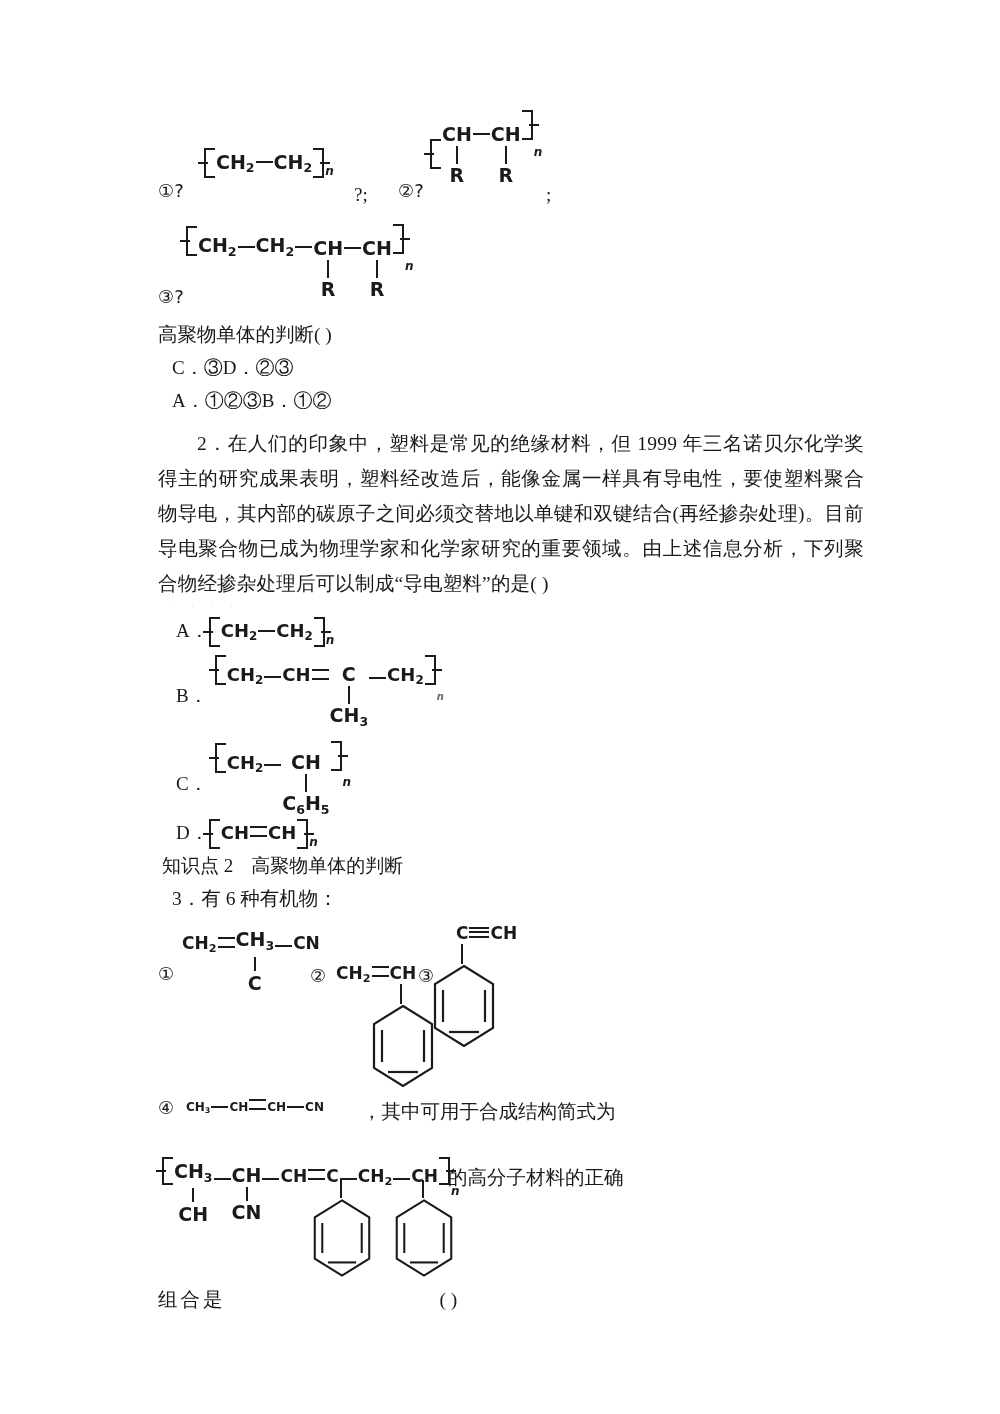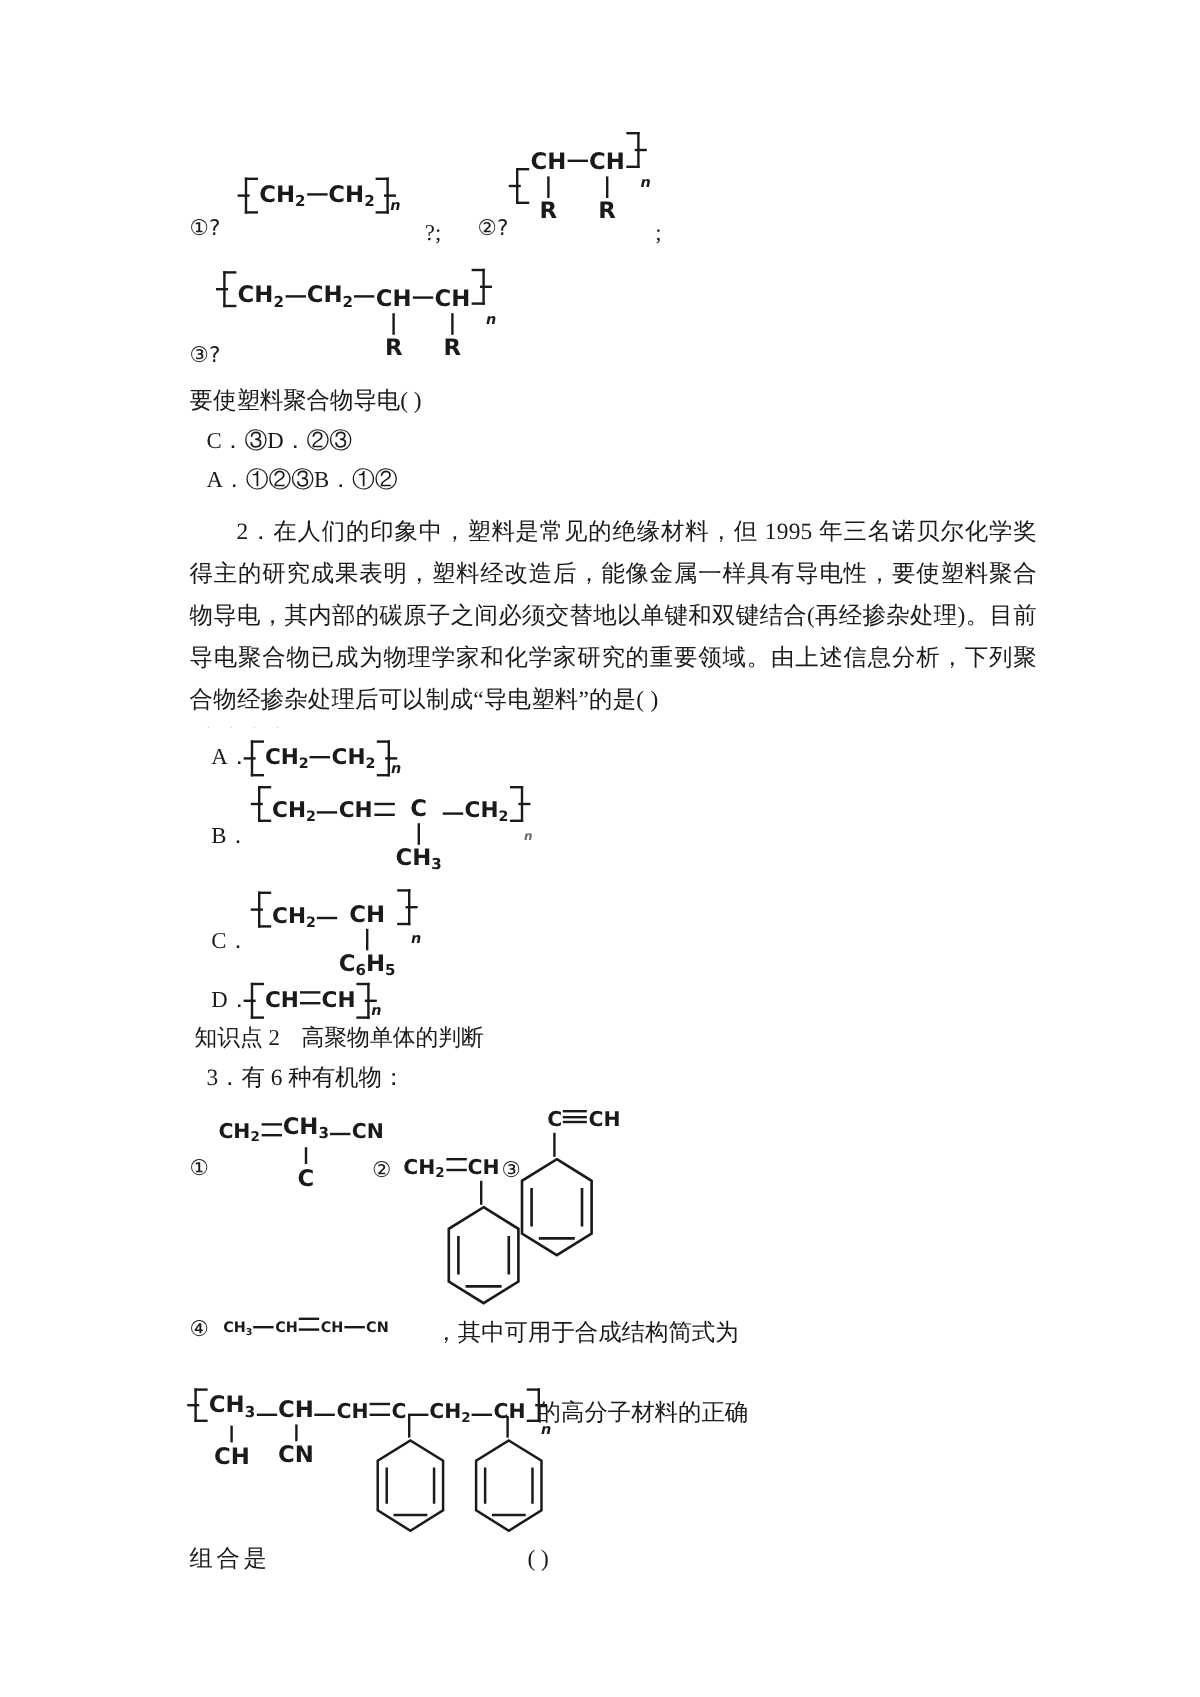--- a/index.html
+++ b/index.html
@@ -235,25 +235,25 @@
       <div class="fblock" style="left:28px; top:128px;">
         <span class="chem">
           <span class="lbr" style="vertical-align:0.95em;"></span><span style="vertical-align:1.15em; display:inline-block;">CH<sub>2</sub></span><span class="bond" style="vertical-align:1.35em;"></span><span style="vertical-align:1.15em; display:inline-block;">CH<sub>2</sub></span><span class="bond" style="vertical-align:1.35em;"></span><span class="stack"><span class="mid">CH</span><span class="vbar tall"></span><span class="bot">R</span></span><span class="bond" style="vertical-align:1.30em;"></span><span class="stack"><span class="mid">CH</span><span class="vbar tall"></span><span class="bot">R</span></span><span class="rbr" style="vertical-align:1.05em;"></span><span class="nsub" style="vertical-align:0.35em;">n</span>
         </span>
       </div>
       <div class="fblock q-marker" style="left:0px; top:190px;">
         <span class="circnum">③?</span>
       </div>
     </div>
 
-    <div class="line">要使塑料聚合物导电(          )</div>
+    <div class="line">高聚物单体的判断(          )</div>
     <div class="opt-line" style="padding-left:14px;">C．③D．②③</div>
     <div class="opt-line" style="padding-left:14px;">A．①②③B．①②</div>
 
-    <div class="para indent" style="margin-top:9px;"><span>2．</span><span>在人们的印象中，塑料是常见的绝缘材料，但 1995 年三名诺贝尔化学奖得主的研究成果表明，塑料经改造后，能像金属一样具有导电性，要使塑料聚合物导电，其内部的碳原子之间必须交替地以单键和双键结合(再经掺杂处理)。目前导电聚合物已成为物理学家和化学家研究的重要领域。由上述信息分析，下列聚合物经掺杂处理后可以制成“导电塑料”的是(          )</span></div>
+    <div class="para indent" style="margin-top:9px;"><span>2．</span><span>在人们的印象中，塑料是常见的绝缘材料，但 1999 年三名诺贝尔化学奖得主的研究成果表明，塑料经改造后，能像金属一样具有导电性，要使塑料聚合物导电，其内部的碳原子之间必须交替地以单键和双键结合(再经掺杂处理)。目前导电聚合物已成为物理学家和化学家研究的重要领域。由上述信息分析，下列聚合物经掺杂处理后可以制成“导电塑料”的是(          )</span></div>
     <div class="mini-artifact">· · · ·</div>
 
     <div style="position:relative; height:236px; margin-top:2px;">
 
       <div class="fblock" style="left:18px; top:4px;">
         <span class="chem" style="font-size:18px;">
           <span style="font-family:'Liberation Serif',serif; font-weight:normal; font-size:19px;">A．</span><span class="lbr"></span>CH<sub>2</sub><span class="bond"></span>CH<sub>2</sub><span class="rbr"></span><span class="nsub">n</span>
         </span>
       </div>
 

